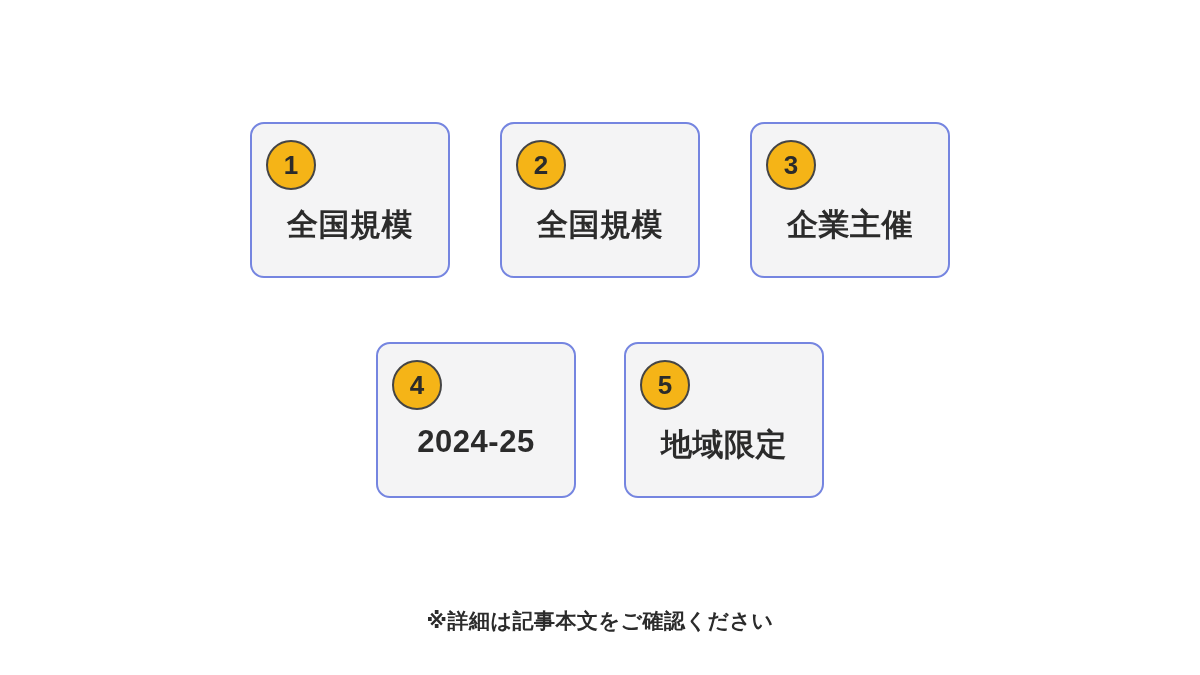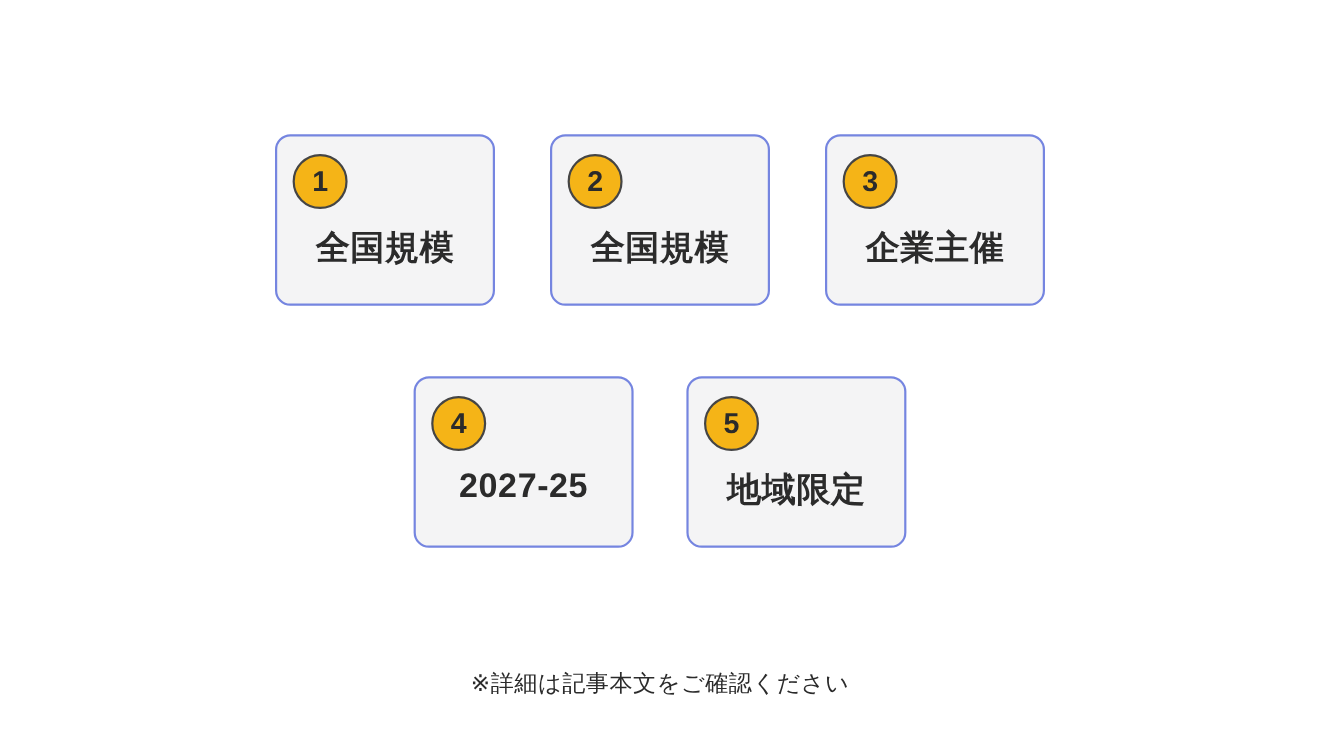--- a/index.html
+++ b/index.html
@@ -67,21 +67,21 @@
     white-space: nowrap;
   }
 
   .footnote {
     position: absolute;
     top: 607px;
     left: 0;
     width: 100%;
     text-align: center;
     font-size: 21px;
-    font-weight: 400;
+    font-weight: 700;
     color: var(--text, #1f1f1f);
     letter-spacing: 0.5px;
   }
 </style>
 </head>
 <body>
 
 <div class="canvas">
 
   <div class="card-row row-1">
@@ -108,21 +108,21 @@
     </div>
 
   </div>
 
   <div class="card-row row-2">
 
     <div class="card">
       <div class="badge">
         <span>4</span>
       </div>
-      <div class="card-label">2027-25</div>
+      <div class="card-label">2024-25</div>
     </div>
 
     <div class="card">
       <div class="badge">
         <span>5</span>
       </div>
       <div class="card-label">地域限定</div>
     </div>
 
   </div>

